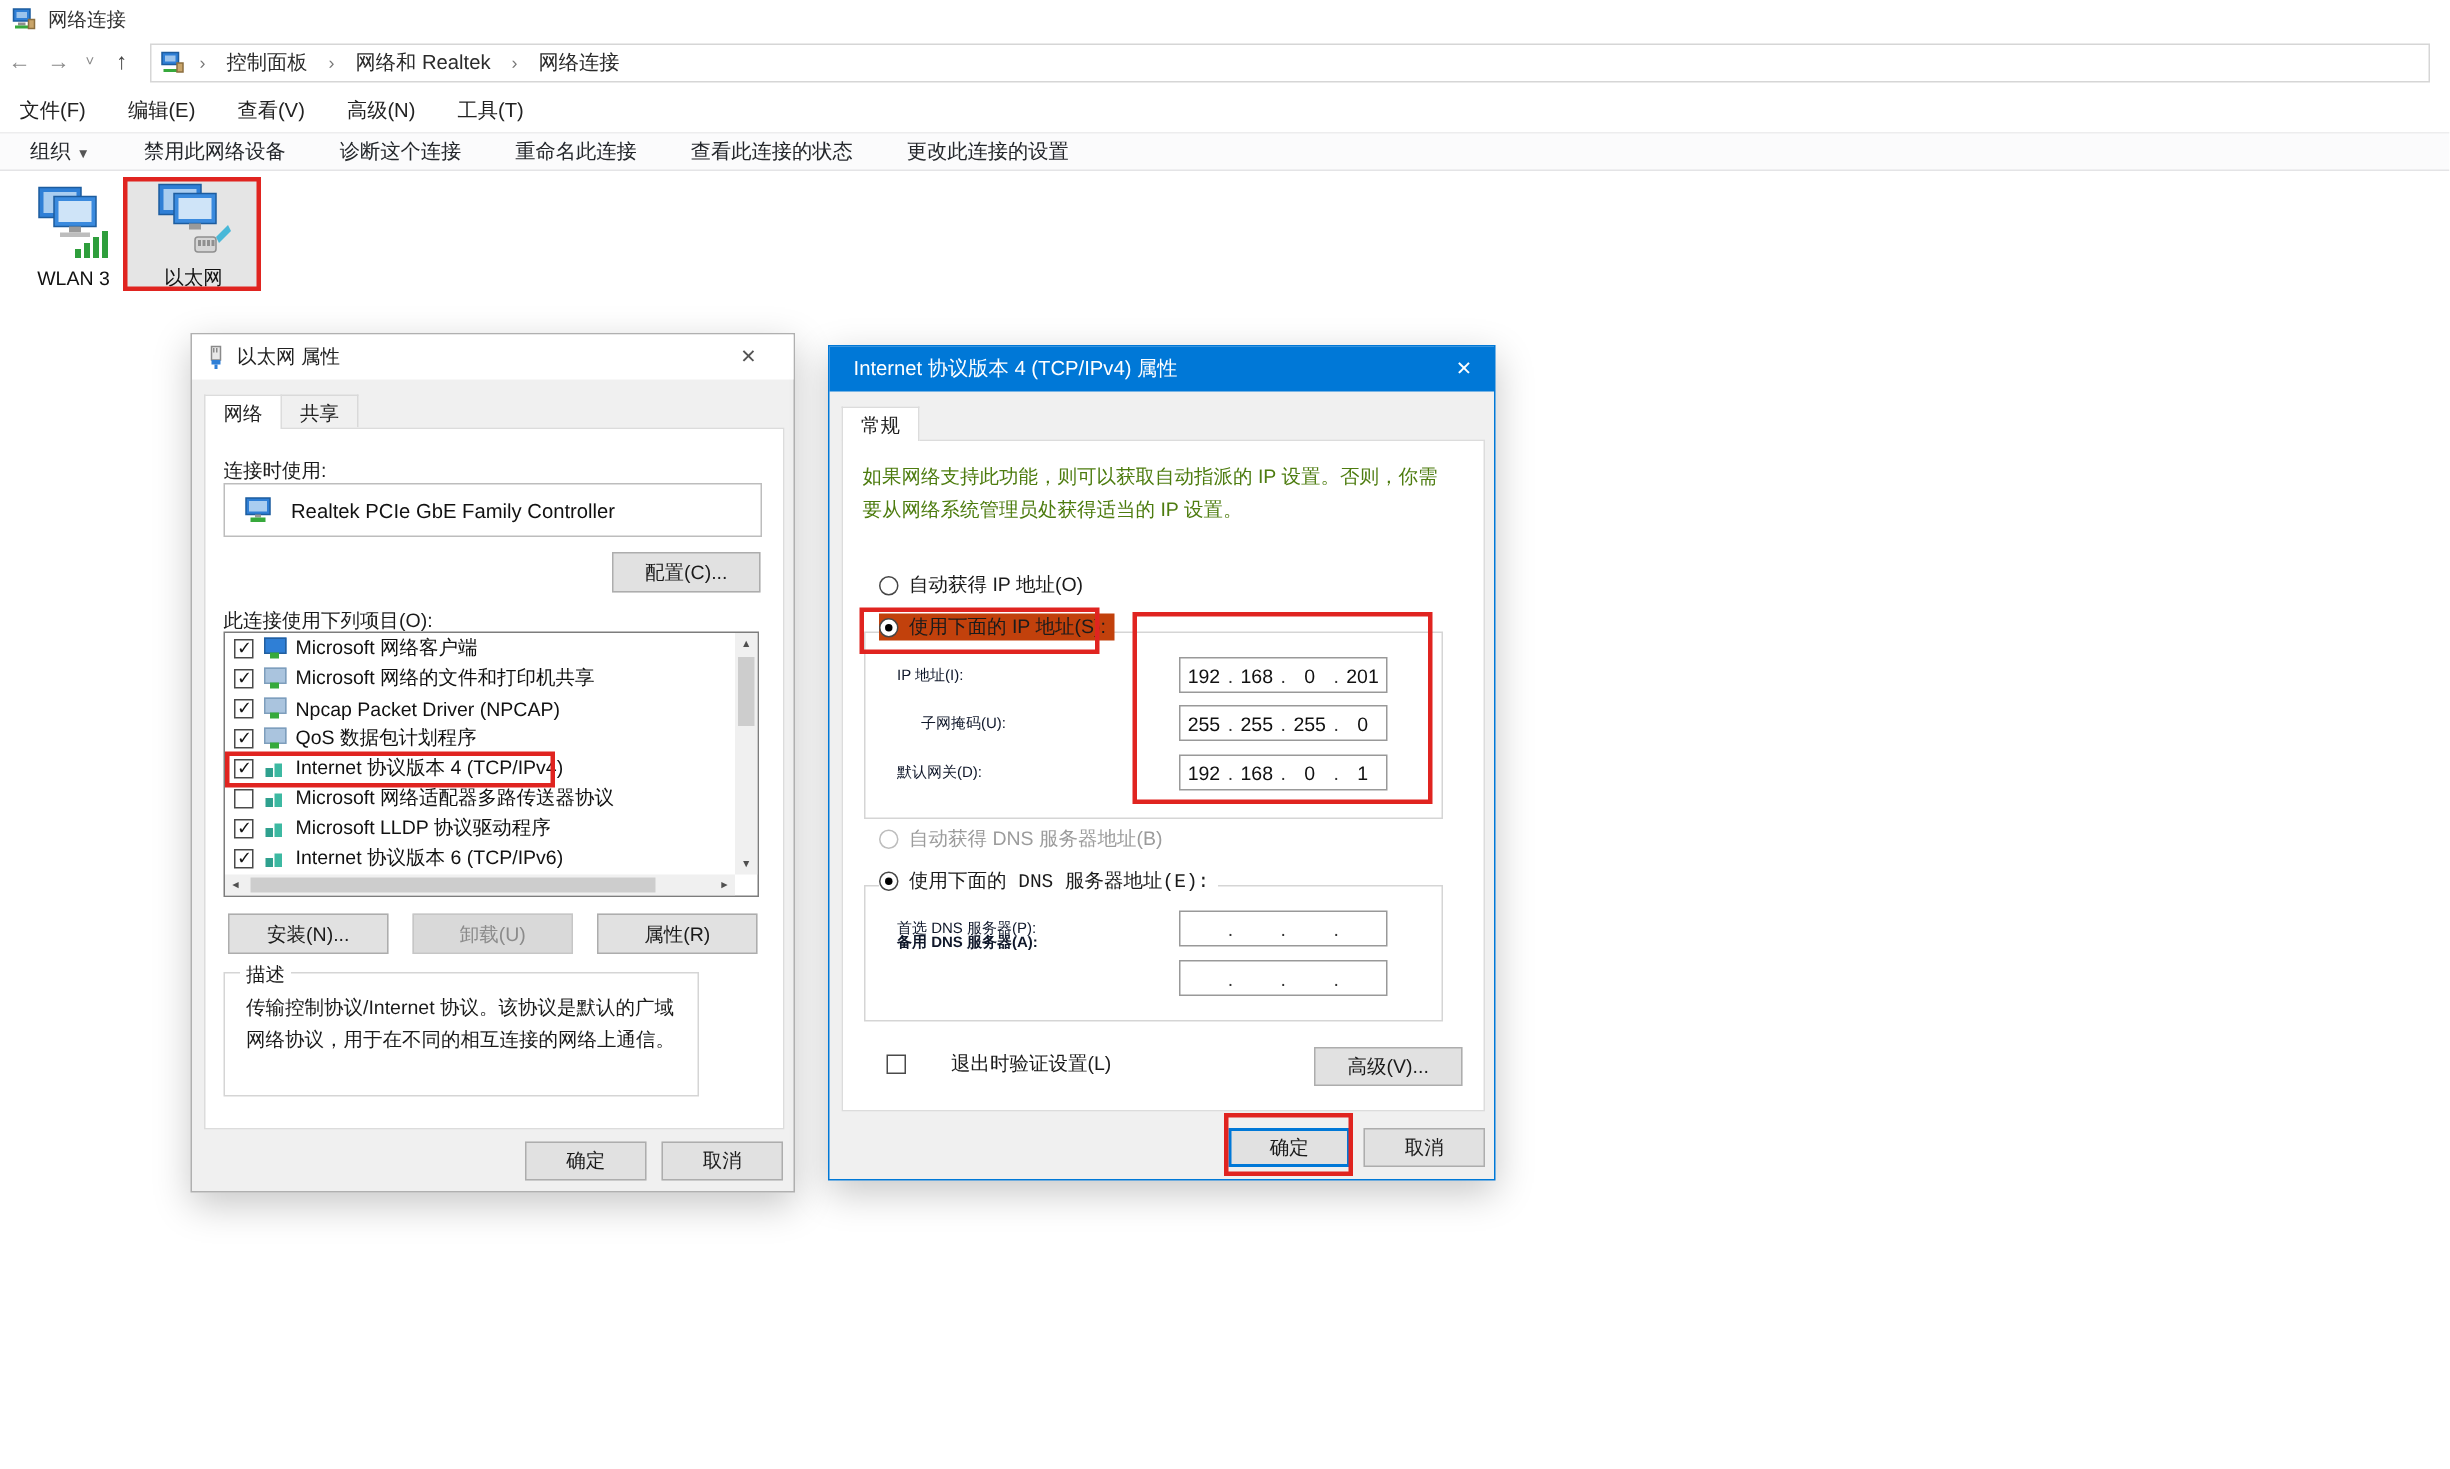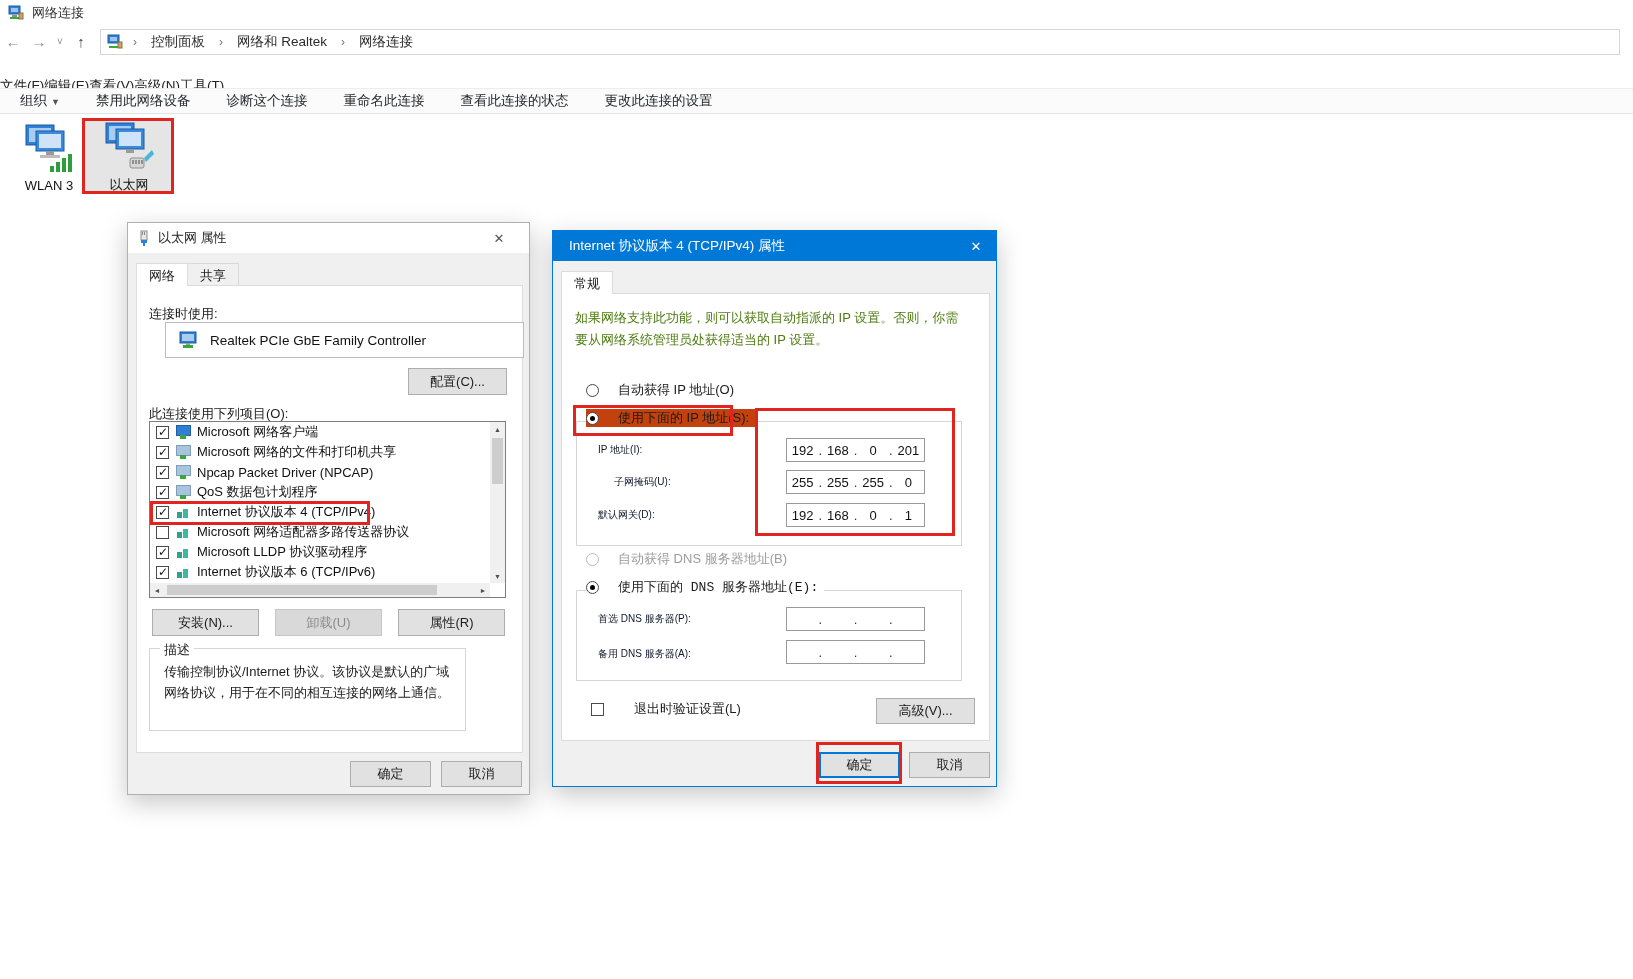--- a/index.html
+++ b/index.html
@@ -12,22 +12,22 @@
     display:flex; align-items:center; gap:8px; padding-left:8px; font-size:13px; color:#333; }
   .navbar { position:absolute; left:0; top:26px; width:100%; height:31px;
     display:flex; align-items:center; font-size:15px; color:#8a8a8a; }
   .nav-btn { width:26px; text-align:center; cursor:default; }
   .nav-btn.up { color:#444; }
   .nav-drop { font-size:10px; width:16px; text-align:center; }
   .addressbar { margin-left:6px; height:26px; flex:0 0 1520px; background:#fff;
     border:1px solid #d6d6d6; display:flex; align-items:center; gap:6px; padding:0 6px; font-size:13.5px; color:#2b2b2b; }
   .crumb-sep { color:#777; font-size:12px; padding:0 4px; }
   .crumb { padding:2px 4px; }
-  .menubar { position:absolute; left:0; top:72px; width:100%; height:28px;
-    display:flex; align-items:center; padding-left:0; font-size:13.5px; color:#222; }
+  .menubar { position:absolute; left:0; top:60px; width:100%; height:28px;
+    display:flex; align-items:center; gap:28px; padding-left:13px; font-size:13.5px; color:#222; }
   .commandbar { position:absolute; left:0; top:88px; width:100%; height:26px;
     background:#fbfbfc; border-top:1px solid #ededee; border-bottom:1px solid #e4e4e6;
     display:flex; align-items:center; gap:36px; padding-left:20px; font-size:13.5px; color:#24272b; }
   .cmd-caret { font-size:9px; color:#555; margin-left:4px; }
 
   
   .tile { position:absolute; width:90px; text-align:center; font-size:13px; color:#111; }
   .tile .big-icon { width:58px; height:52px; margin:0 auto 3px; display:block; }
   .tile.selected { background:#e5e5e5; }
   .tile .label { display:block; padding:1px 0 3px; }
@@ -53,21 +53,21 @@
     color:#1b1b1b; display:flex; align-items:center; justify-content:center;
     font-family:inherit; }
   .btn.disabled { background:#d9d9d9; border-color:#c6c6c6; color:#8b8b8b; }
   .btn.focused { border:2px solid #0078d7; }
 
   .radio { display:inline-block; width:13px; height:13px; border:1px solid #464646;
     border-radius:50%; background:#fff; position:relative; flex:none; }
   .radio.checked::after { content:""; position:absolute; left:3px; top:3px; width:5px; height:5px;
     border-radius:50%; background:#000; }
   .radio.disabled { border-color:#bdbdbd; }
-  .radio-row { position:absolute; display:flex; align-items:center; gap:19px; font-size:13px; color:#1b1b1b; }
+  .radio-row { position:absolute; display:flex; align-items:center; gap:7px; font-size:13px; color:#1b1b1b; }
   .radio-row.disabled { color:#9c9c9c; }
 
   .cb { display:inline-block; width:13px; height:13px; border:1px solid #4a4a4a; background:#fff;
     position:relative; flex:none; }
   .cb::after { content:""; position:absolute; left:1px; top:-2px; font-size:12px; color:#111; }
 
   
   .listbox { position:absolute; left:21px; top:196px; width:357px; height:177px;
     border:1px solid #7d7d7d; background:#fff; overflow:hidden; }
   .listrows { position:absolute; left:0; top:0; right:15px; bottom:14px; overflow:hidden; }
@@ -218,21 +218,21 @@
 
     <div class="tabstrip" style="top:40px;">
       <div class="tab active">网络</div>
       <div class="tab">共享</div>
     </div>
     <div class="tabpage" style="left:8px; top:62px; width:387px; height:468px;"></div>
 
     <div style="position:absolute; left:8px; top:62px; width:387px; height:468px; z-index:2;">
       <span class="static-label" style="left:13px; top:20px;">连接时使用:</span>
 
-      <div class="adapterbox" style="left:29px; top:37px;padding-left:12px;">
+      <div class="adapterbox" style="left:13px; top:37px;padding-left:12px;">
         <svg width="20" height="18" viewBox="0 0 20 18">
           <rect x="2" y="1" width="16" height="11" fill="#2f7fd6" stroke="#1d5c9e"></rect>
           <rect x="4" y="3" width="12" height="7" fill="#a9cdf0"></rect>
           <rect x="8" y="12" width="4" height="2" fill="#9a9a9a"></rect>
           <rect x="5" y="14" width="10" height="3" fill="#37a93c"></rect>
         </svg>
         <span>Realtek PCIe GbE Family Controller</span>
       </div>
 
       <button class="btn" style="left:272px; top:83px; width:99px; height:27px;">配置(C)...</button>
@@ -381,21 +381,21 @@
       <div class="ipfield" style="left:233px; top:376px;">
         <span class="seg"></span>
           <span class="dot">.</span>
         <span class="seg"></span>
           <span class="dot">.</span>
         <span class="seg"></span>
           <span class="dot">.</span>
         <span class="seg"></span>
       </div>
 
-      <span class="field-label" style="left:45px; top:416px;">备用 DNS 服务器(A):</span>
+      <span class="field-label" style="left:45px; top:390px;font-weight:bold;">备用 DNS 服务器(A):</span>
       <div class="ipfield" style="left:233px; top:409px;">
         <span class="seg"></span>
           <span class="dot">.</span>
         <span class="seg"></span>
           <span class="dot">.</span>
         <span class="seg"></span>
           <span class="dot">.</span>
         <span class="seg"></span>
       </div>
 

